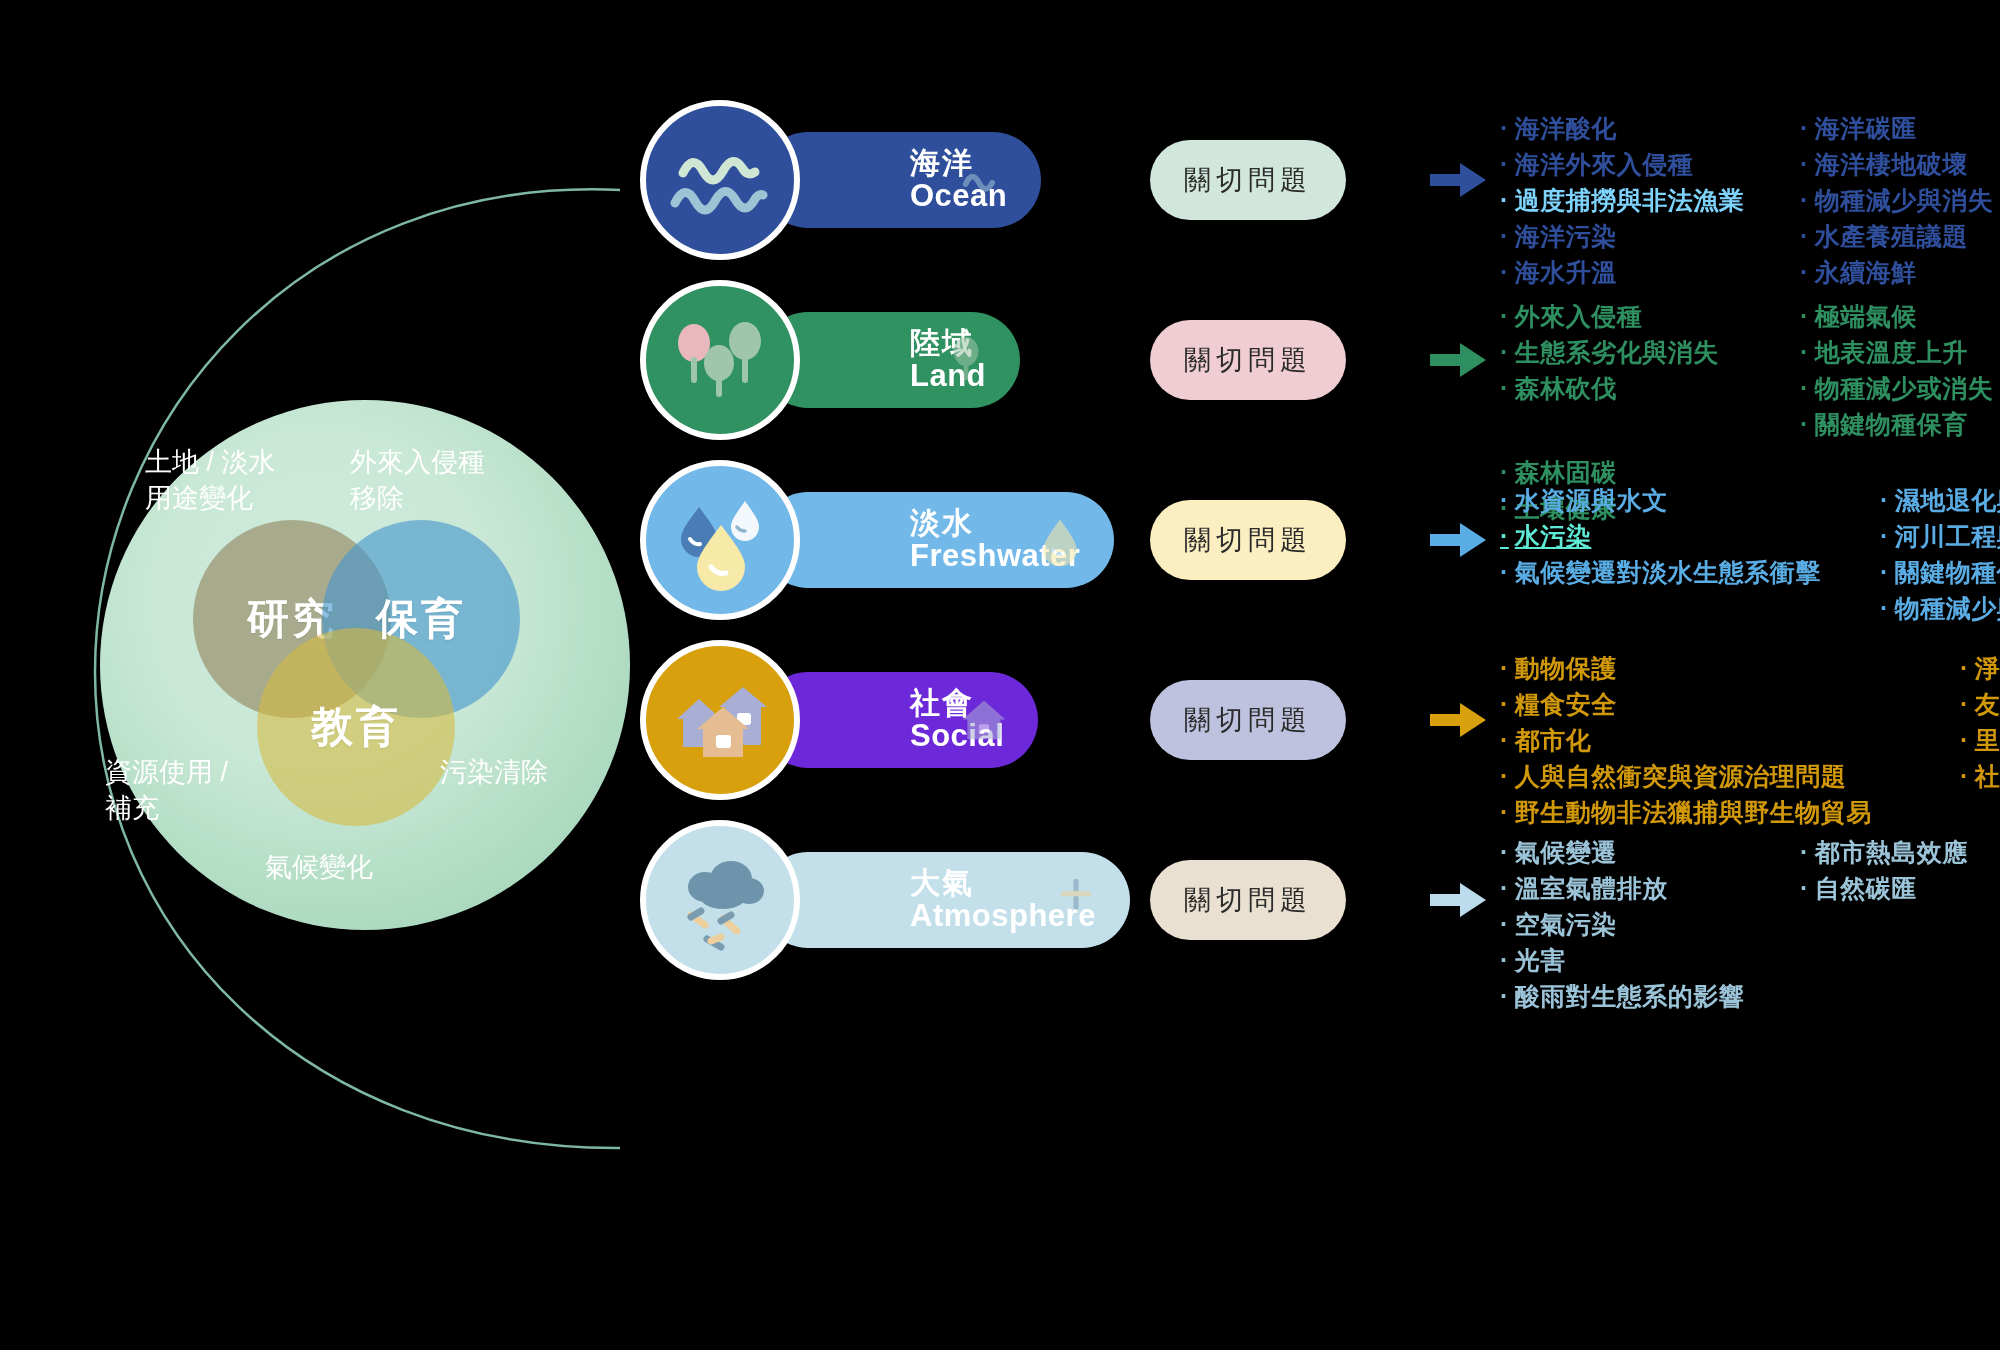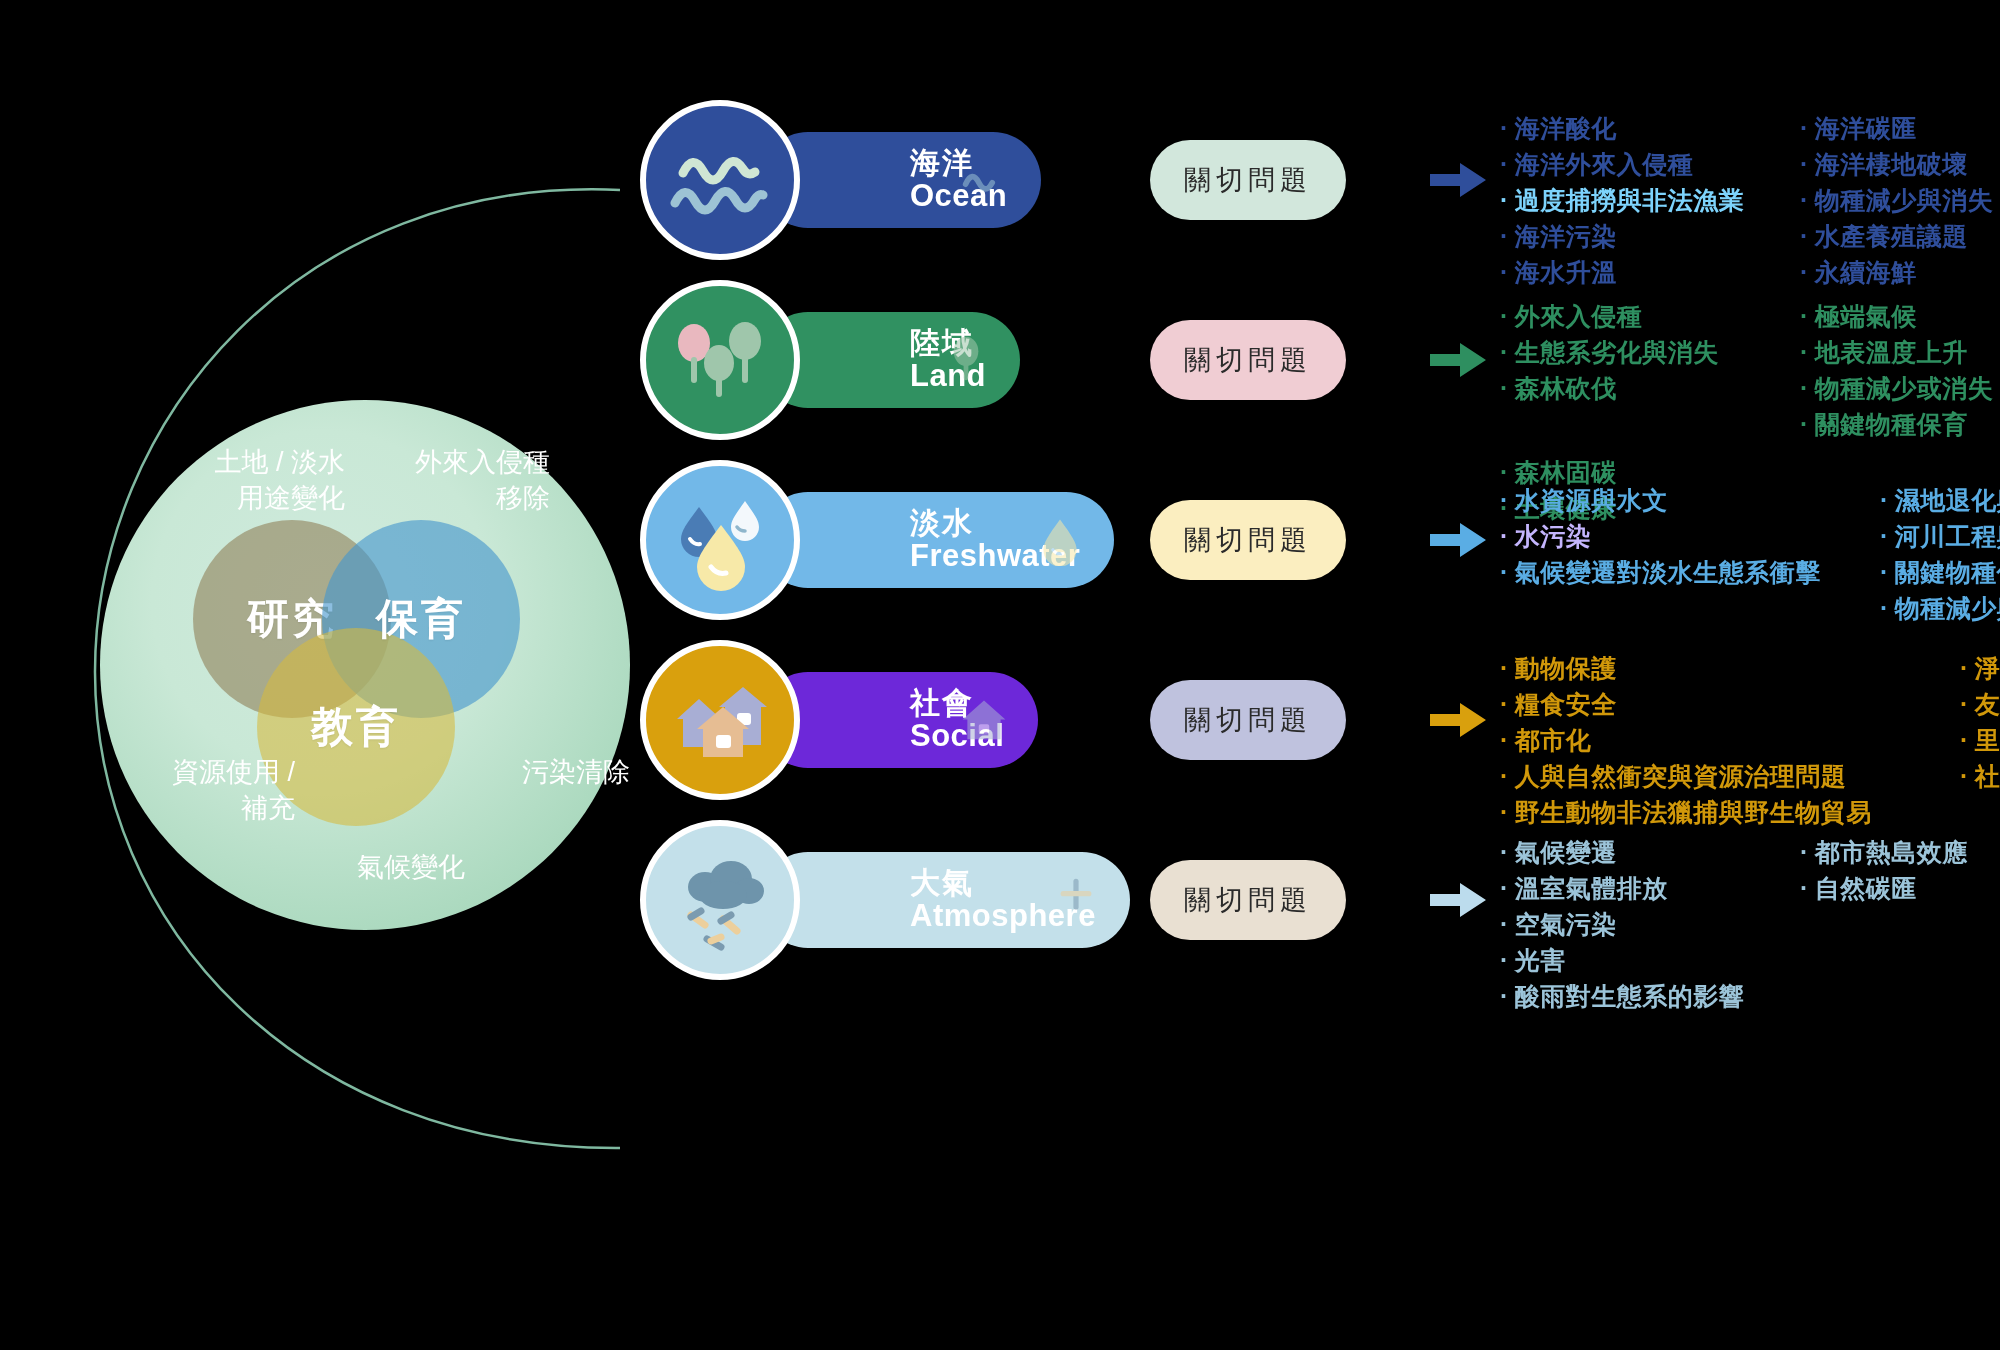--- a/index.html
+++ b/index.html
@@ -29,21 +29,21 @@
     color: #ffffff; font-weight: 700; font-size: 42px;
     letter-spacing: 3px; text-shadow: 0 1px 2px rgba(0,0,0,.08);
   }
   #venn-research { left: 93px;  top: 120px; width: 198px; height: 198px; background: rgba(138,118,77,0.55); }
   #venn-conserve { left: 222px; top: 120px; width: 198px; height: 198px; background: rgba(70,150,205,0.62); }
   #venn-educate  { left: 157px; top: 228px; width: 198px; height: 198px; background: rgba(213,186,62,0.58); }
   #venn-conserve span, #venn-educate span { position: relative; z-index: 3; }
 
   .venn-label {
     position: absolute; color: #ffffff; font-size: 27px; font-weight: 500;
-    line-height: 1.32; text-align: right; white-space: pre-line;
+    line-height: 1.32; text-align: left; white-space: pre-line;
   }
   #vl-land      { left: 45px;  top: 45px;  width: 200px; }
   #vl-invasive  { left: 250px; top: 45px;  width: 200px; }
   #vl-resource  { left: 5px;   top: 355px; width: 190px; }
   #vl-pollution { left: 340px; top: 355px; width: 190px; }
   #vl-climate   { left: 165px; top: 450px; width: 200px; }
 
   
   #arc { position: absolute; left: 0; top: 0; width: 2000px; height: 1350px; pointer-events: none; }
 
@@ -237,21 +237,21 @@
           </div>
           <div class="tag" style="background: rgb(251, 238, 192);">
             <span class="tag-text">關切問題</span>
           </div>
           <div class="arrow"><svg viewBox="0 0 56 36" width="56" height="36">
               <path d="M0 12 L30 12 L30 1 L56 18 L30 35 L30 24 L0 24 Z" fill="#5aade4"></path>
             </svg></div>
           <div class="cols" style="top: 22px;">
             <ul class="col" style="width: 380px;">
               <li style="color: rgb(90, 173, 228);">水資源與水文</li>
-              <li style="color: #c4b5fd;">水污染</li>
+              <li style="color: #5eead4; text-decoration: underline;">水污染</li>
               <li style="color: rgb(90, 173, 228);">氣候變遷對淡水生態系衝擊</li>
             </ul>
             <ul class="col" style="width: 330px;">
               <li style="color: rgb(90, 173, 228);">濕地退化與消失</li>
               <li style="color: rgb(90, 173, 228);">河川工程與棲地破碎化</li>
               <li style="color: rgb(90, 173, 228);">關鍵物種保育</li>
               <li style="color: rgb(90, 173, 228);">物種減少與消失</li>
             </ul>
           </div>
         </div>

